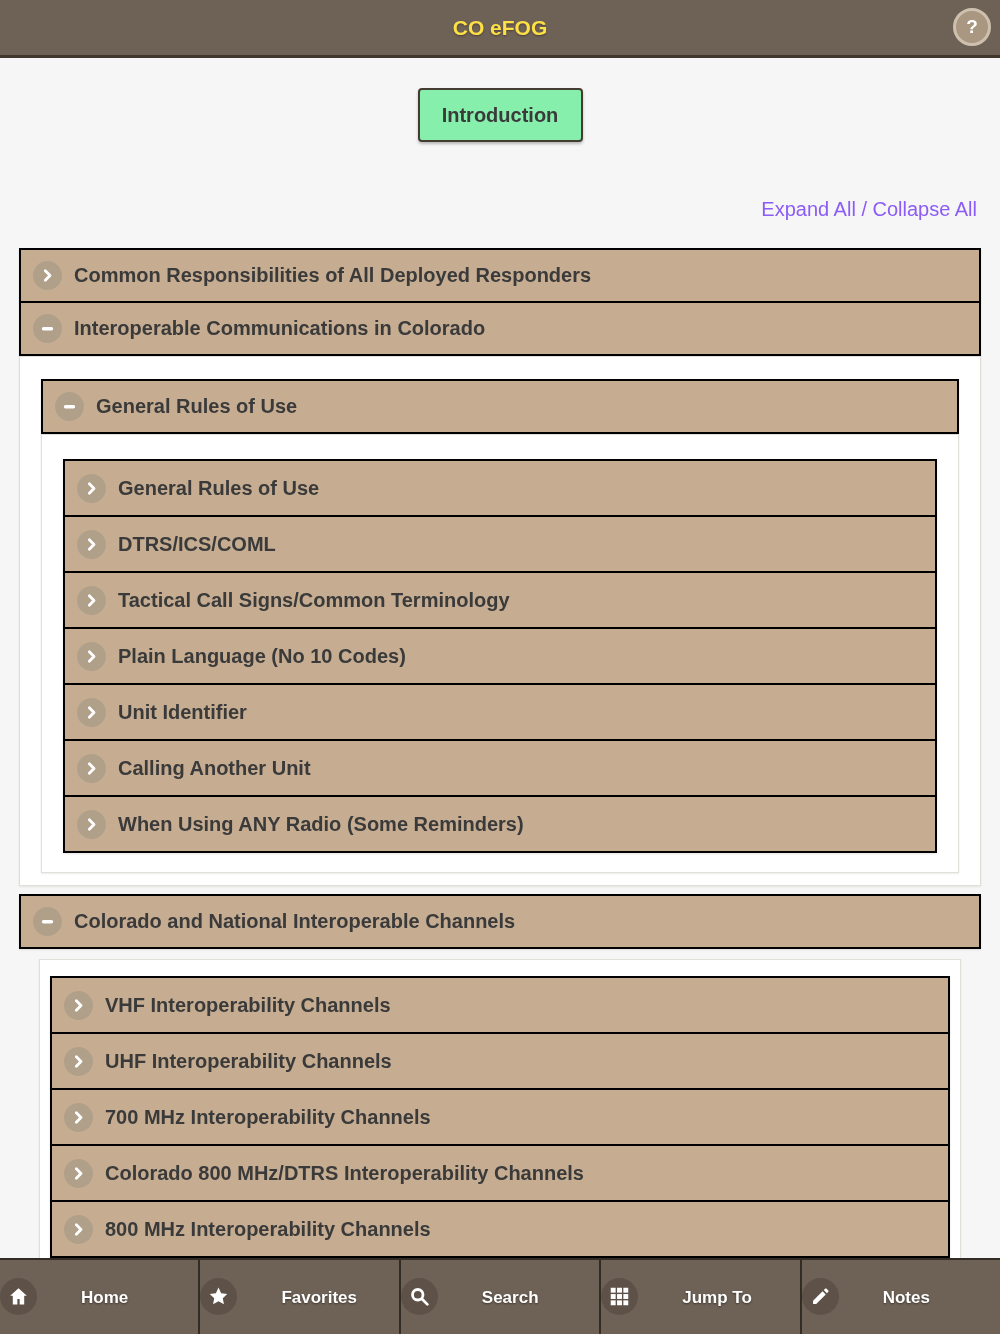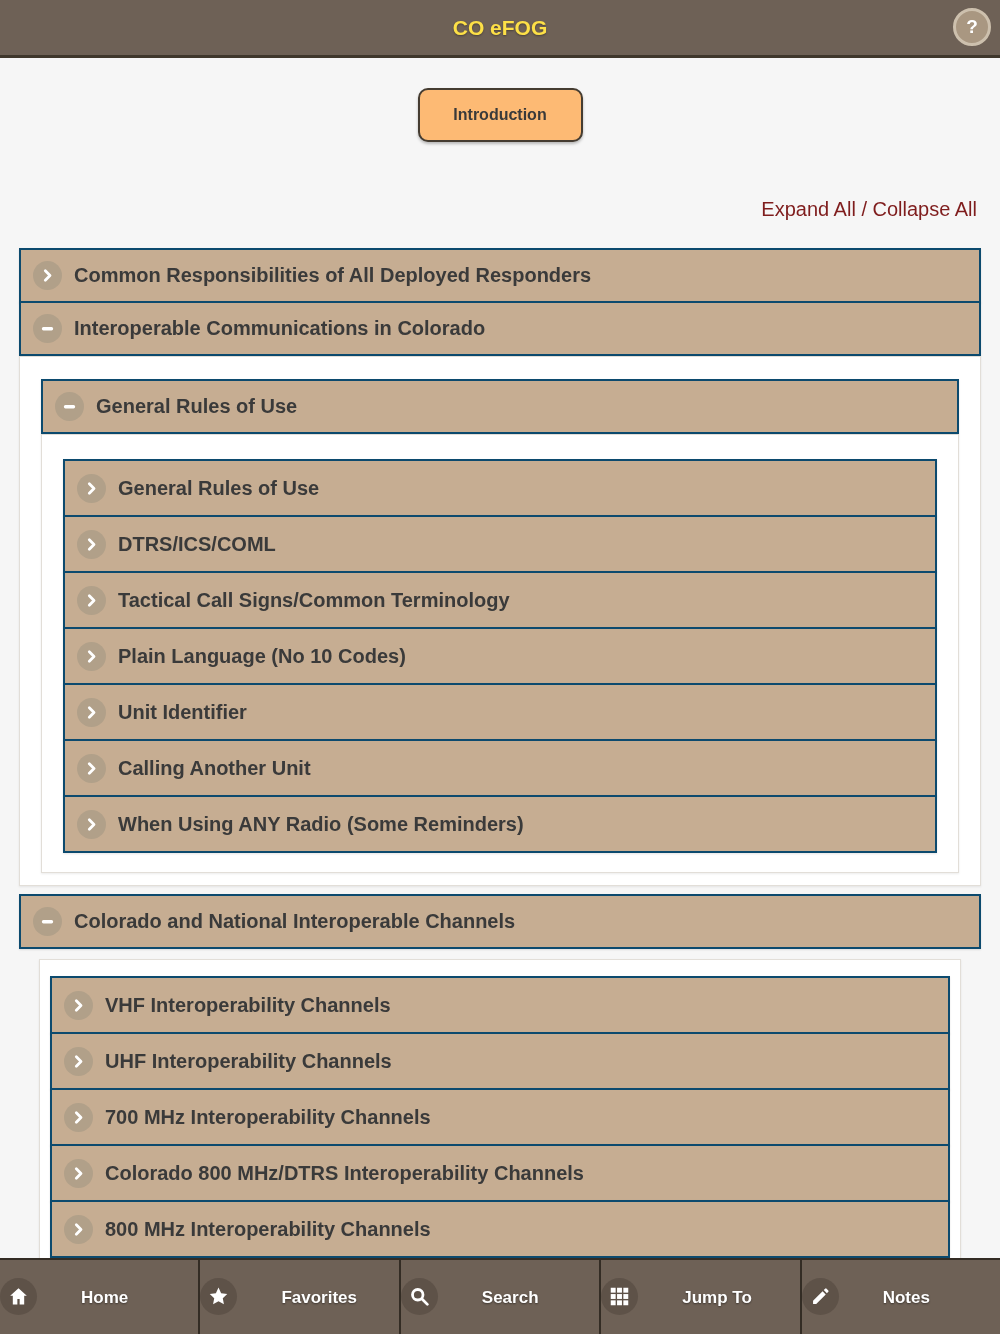--- a/index.html
+++ b/index.html
@@ -29,41 +29,41 @@
     background:#a99781; border:3px solid #cdc0ad;
     color:#ffffff; font-weight:bold; font-size:19px;
     display:flex; align-items:center; justify-content:center;
     cursor:pointer;
   }
 
   
   .intro-btn {
     display:block; margin:30px auto 0;
     width:165px; height:54px;
-    background:#fdba74; border:2px solid #453c31; border-radius:10px;
-    font-family:inherit; font-weight:bold; font-size:16px; color:#3a3a3a;
+    background:#86efac; border:2px solid #453c31; border-radius:4px;
+    font-family:inherit; font-weight:bold; font-size:20px; color:#3a3a3a;
     box-shadow:0 2px 3px rgba(0,0,0,.25);
     cursor:pointer;
   }
 
   
   .expand-line {
     margin:56px 23px 0 0;
     text-align:right;
-    font-size:20px; color:#7f1d1d;
+    font-size:20px; color:#8b5cf6;
     cursor:pointer;
   }
 
   
   .accordion { margin:27px 19px 0 19px; }
 
   .row {
     height:55px;
     background:#c6ad92;
-    border:2px solid #0c4a6e;
+    border:2px solid #000000;
     display:flex; align-items:center;
     padding:0 12px;
     cursor:pointer;
     box-shadow:0 1px 2px rgba(0,0,0,.10);
   }
   .row + .row { margin-top:-2px;text-align:right; }
   .disc {
     width:29px; height:29px; flex:0 0 29px;
     border-radius:50%; background:#b1a089;
     display:flex; align-items:center; justify-content:center;

